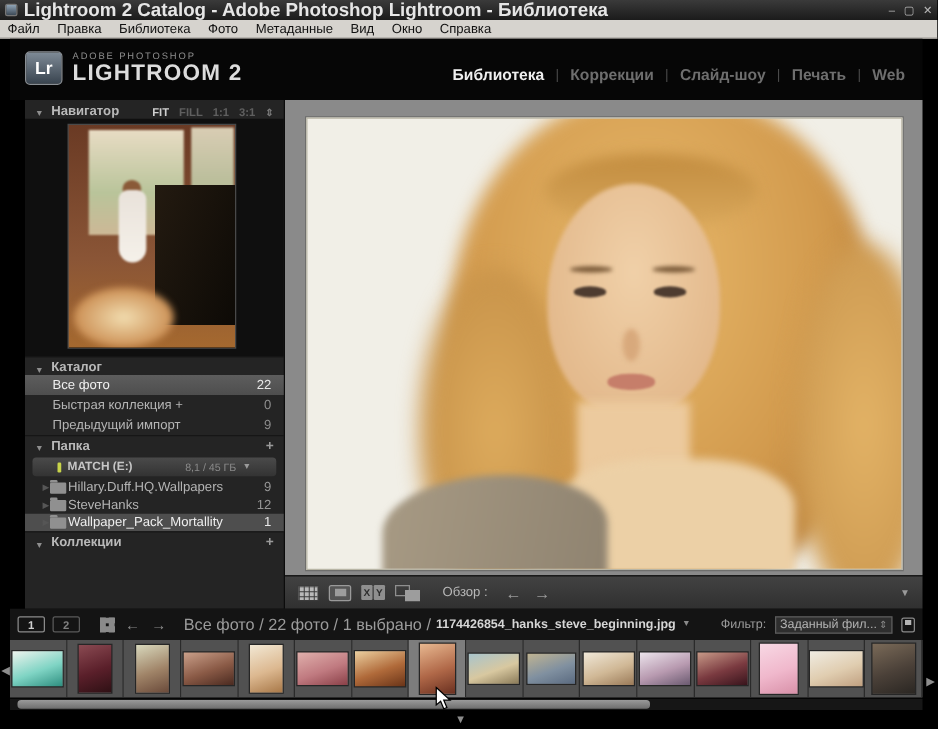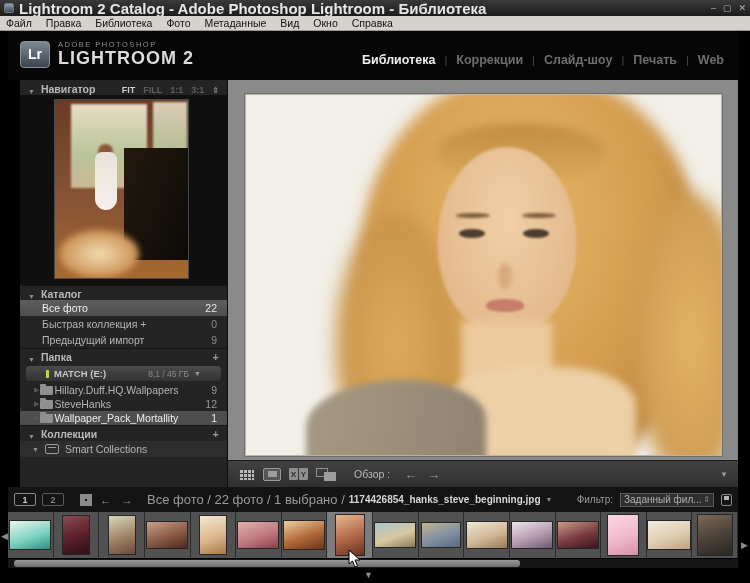--- a/index.html
+++ b/index.html
@@ -297,25 +297,20 @@
     <span class="cnt">1</span>
   </div>
 
   <div class="sect-header">
     <span class="tri">▼</span>
     <span>Коллекции</span>
     <span class="right">
         <span class="plusbtn">+</span>
       </span>
   </div>
-  <div class="smart-row">
-    <span class="tri" style="font-size:7px; color:#8e8e8e;">▼</span>
-    <span class="boxicon"></span>
-    <span>Smart Collections</span>
-  </div>
 
 </div>
 
 <div class="workarea">
   <div class="photo">
     <div class="hair"></div>
     <div class="hair2"></div>
     <div class="hair3"></div>
     <div class="bangs"></div>
     <div class="face"></div>

